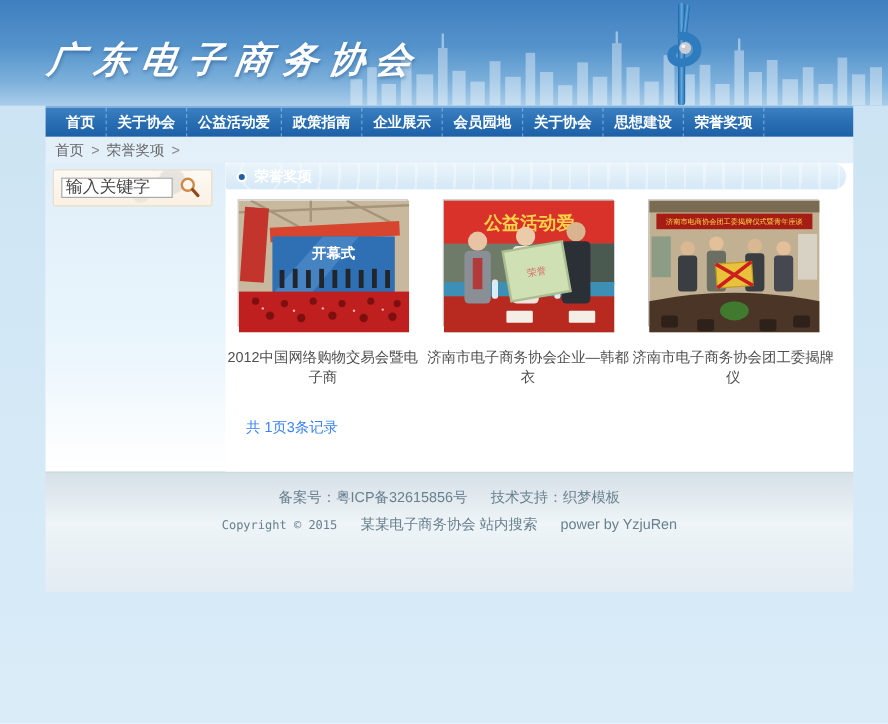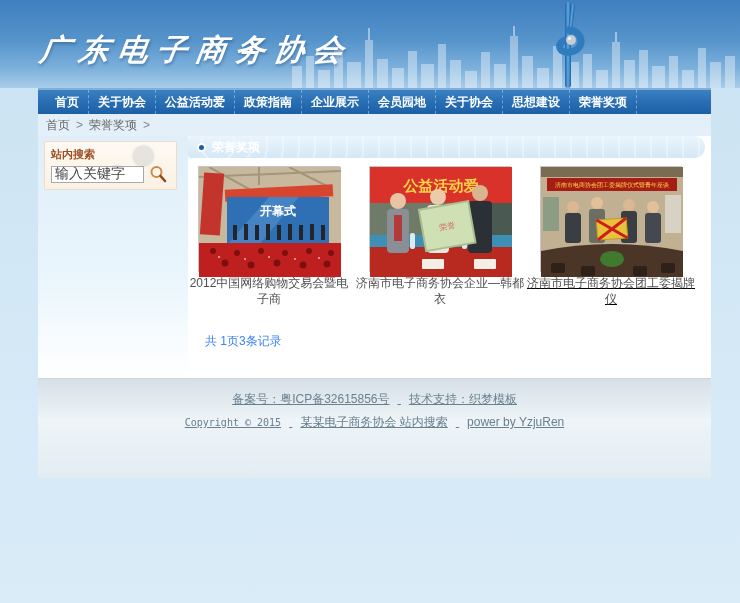--- a/index.html
+++ b/index.html
@@ -88,35 +88,35 @@
     background:linear-gradient(180deg,#5successes 0,#000 0),linear-gradient(180deg,#5b9ad2 0%,#3a7cc0 45%,#2063a8 100%);
     border-radius:3px 13px 13px 3px;
     color:#fff; font-size:12px; font-weight:bold;
   }
   .ring { width:9px; height:9px; border:2px solid #fff; border-radius:50%;
           background:#1d5fa6; display:inline-block; }
 
   
   .cards { display:flex; padding:8px 0 0 10px; }
   .card { width:142px; margin-right:29px; }
-  .card:last-child { margin-right:0;text-decoration:underline; }
+  .card:last-child { margin-right:0; }
   .thumb { display:block; width:142px; height:106px; border:1px solid #c6c6c6;
            background:#fff; cursor:pointer; }
   .thumb svg { display:block; }
-  .cap { width:170px; margin:3px 0 0 -14px; text-align:center;
+  .cap { width:170px; margin:18px 0 0 -14px; text-align:center;
          font-size:12px; line-height:16px; color:#4f4f4f; }
 
   .pager { margin:26px 0 0 17px; font-size:12px; color:#3b82f6; padding-bottom:28px; }
 
   
   .site-footer {
     height:100px; text-align:center; padding-top:12px;
     background:linear-gradient(180deg,#d6e0e7 0%,#eef4f7 42%,#e2ecf2 100%);
     border-top:1px solid #c9d6de;
-    font-size:12px; color:#68808f;text-decoration:underline;
+    font-size:12px; color:#68808f;
   }
   .f-line { margin-bottom:6px; }
   .f-line .seg { margin:0 8px; }
   .mono { font-family:"DejaVu Sans Mono", monospace; font-size:10px; }
 </style>
 </head>
 <body>
 
 <div class="page">
 
@@ -198,21 +198,20 @@
         <a>首页</a>
         <span class="sep">&gt;</span>
         <a>荣誉奖项</a>
         <span class="sep">&gt;</span>
       </div>
 
       <div class="cols">
 
         <aside class="col-side">
           <div class="searchbox">
-            <div class="search-label">站内搜索</div>
             <div class="search-row">
               <input class="search-input" type="text" value="输入关键字" style="">
               <span class="mag">
                 <svg width="18" height="18" viewBox="0 0 18 18">
                   <circle cx="7.5" cy="7" r="5" fill="#fdf6ec" stroke="#cf8a4a" stroke-width="2"></circle>
                   <line x1="11.5" y1="11" x2="16" y2="16" stroke="#8f4a1d" stroke-width="2.6" stroke-linecap="round"></line>
                 </svg>
               </span>
             </div>
           </div>

